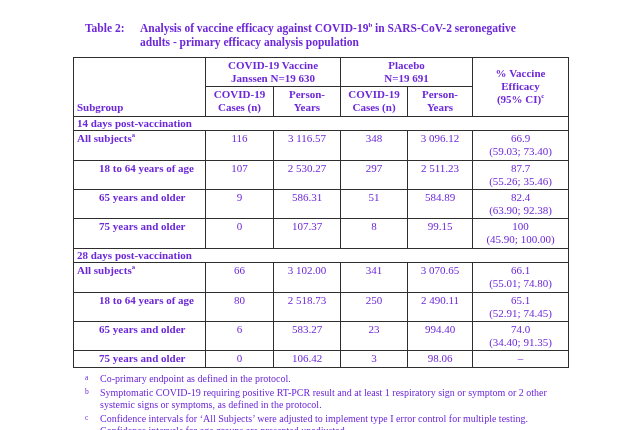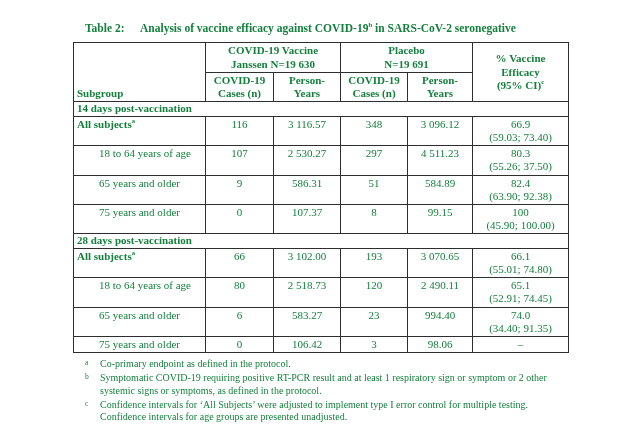--- a/index.html
+++ b/index.html
@@ -1,21 +1,21 @@
 <!DOCTYPE html>
 <html><head>
 <meta charset="utf-8">
 <style>
   * { margin: 0; padding: 0; box-sizing: border-box; }
   html, body { background: #ffffff; }
   .page {
     width: 639px;
     height: 430px;
     background: #ffffff;
-    color: #15803d;
+    color: #6d28d9;
     font-family: "Liberation Serif", "DejaVu Serif", serif;
     overflow: hidden;
     padding: 21px 0 0 73px;
     position: relative;
   }
   sup {
     font-size: 0.6em;
     vertical-align: super;
     line-height: 0;
   }
@@ -47,21 +47,21 @@
     overflow: hidden;
   }
   .tbl th { font-weight: bold; vertical-align: middle; }
   .tbl th.subgroup-h { text-align: left; vertical-align: bottom; padding-left: 3px; }
   .tbl tr.sec td {
     text-align: left;
     font-weight: bold;
     padding: 0 3px 1px 3px;
     line-height: 1.15;
   }
-  .tbl td.lbl { text-align: left; padding-left: 3px; }
+  .tbl td.lbl { text-align: left; padding-left: 3px; font-weight: bold; }
   .tbl td.lbl.indent { padding-left: 25px; }
   .tbl td.lbl.bold { font-weight: bold; }
   
   .footnotes {
     margin-top: 5px;
     margin-left: 12px;
     width: 486px;
     font-size: 10px;
     line-height: 1.22;
   }
@@ -75,21 +75,21 @@
   }
   .fn .fn-t { flex: 1; }
 </style>
 </head>
 <body>
 
 <div class="page">
 
   <div class="title">
     <span class="t-label">Table 2:</span>
-    <span class="t-text"><span>Analysis of vaccine efficacy against COVID-19</span><sup>b</sup><span> in SARS-CoV-2 seronegative</span><br></span>
+    <span class="t-text"><span>Analysis of vaccine efficacy against COVID-19</span><sup>b</sup><span> in SARS-CoV-2 seronegative</span><br><span>adults - primary efficacy analysis population</span></span>
   </div>
 
   <table class="tbl">
     <colgroup>
       <col style="width:132px">
       <col style="width:68px">
       <col style="width:67px">
       <col style="width:67px">
       <col style="width:65px">
       <col style="width:96px">
@@ -121,24 +121,24 @@
           <td>
             <div>66.9</div>
             <div>(59.03; 73.40)</div>
           </td>
         </tr>
         <tr>
           <td class="lbl indent">18 to 64 years of age</td>
           <td>107</td>
           <td>2 530.27</td>
           <td>297</td>
-          <td>4 511.23</td>
-          <td>
-            <div>80.3</div>
-            <div>(55.26; 37.50)</div>
+          <td>2 511.23</td>
+          <td>
+            <div>87.7</div>
+            <div>(55.26; 35.46)</div>
           </td>
         </tr>
         <tr>
           <td class="lbl indent">65 years and older</td>
           <td>9</td>
           <td>586.31</td>
           <td>51</td>
           <td>584.89</td>
           <td>
             <div>82.4</div>
@@ -156,32 +156,32 @@
             <div>(45.90; 100.00)</div>
           </td>
         </tr>
         <tr class="sec">
           <td colspan="6">28 days post-vaccination</td>
         </tr>
         <tr>
           <td class="lbl bold">All subjects<sup>a</sup></td>
           <td>66</td>
           <td>3 102.00</td>
-          <td>193</td>
+          <td>341</td>
           <td>3 070.65</td>
           <td>
             <div>66.1</div>
             <div>(55.01; 74.80)</div>
           </td>
         </tr>
         <tr>
           <td class="lbl indent">18 to 64 years of age</td>
           <td>80</td>
           <td>2 518.73</td>
-          <td>120</td>
+          <td>250</td>
           <td>2 490.11</td>
           <td>
             <div>65.1</div>
             <div>(52.91; 74.45)</div>
           </td>
         </tr>
         <tr>
           <td class="lbl indent">65 years and older</td>
           <td>6</td>
           <td>583.27</td>

